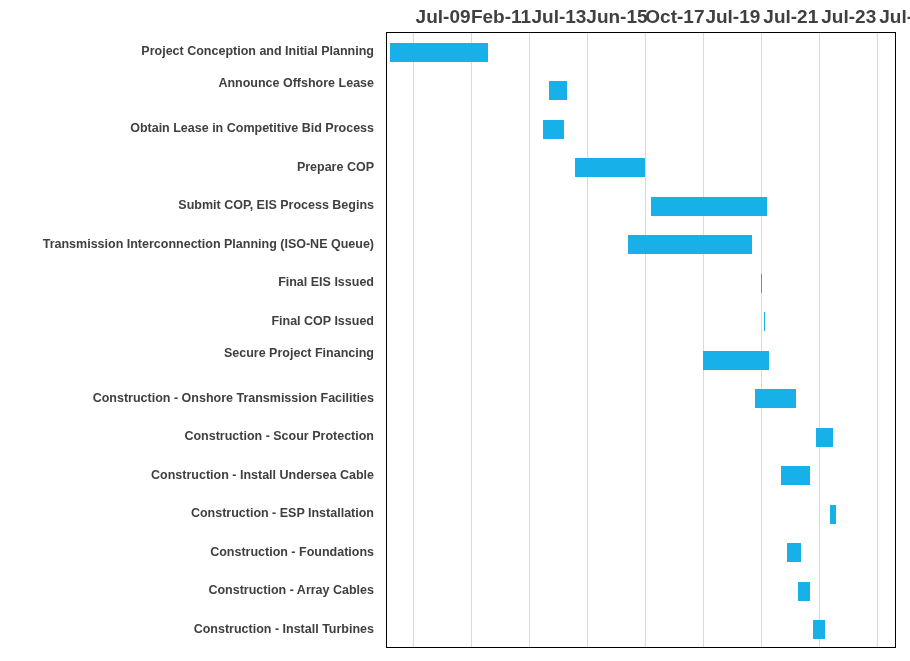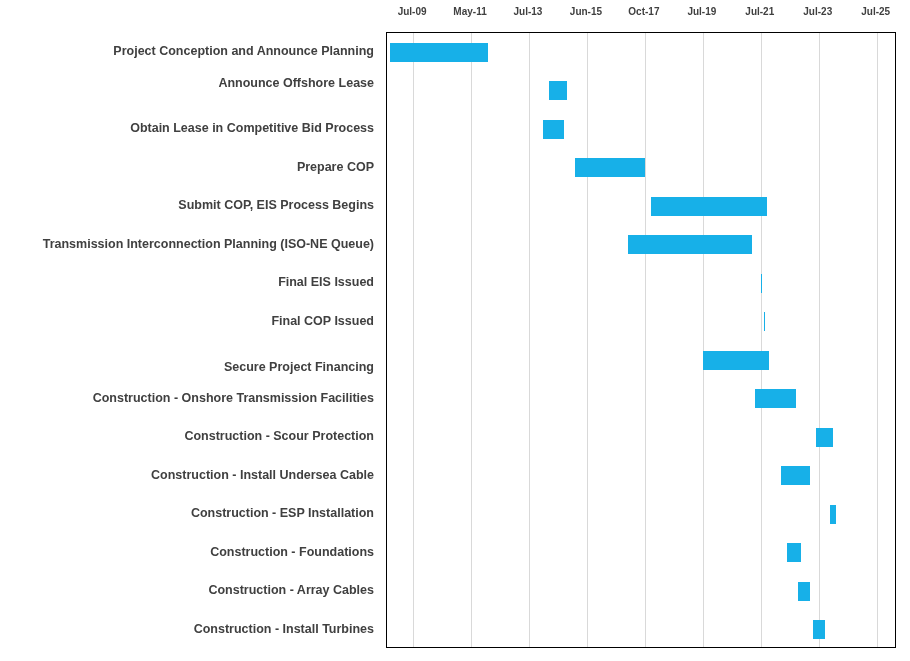--- a/index.html
+++ b/index.html
@@ -24,26 +24,27 @@
   
   .axis-top {
     position: absolute;
     top: 6px;
     left: 0;
     height: 22px;
     width: 910px;
   }
   .tick-label {
     position: absolute;
-    font-size: 10px;
+    font-size: 19px;
     font-weight: bold;
     color: #404040;
     transform: translateX(-50%);
     white-space: nowrap;
     top: 0;
+    margin-left: 31px;
   }
 
   
   .cat-labels {
     position: absolute;
     left: 0;
     top: 0;
     width: 382px;
   }
   .cat-label {
@@ -82,39 +83,39 @@
     width: 1px;
     background: #17b0e8;
   }
 </style>
 </head>
 <body>
 
 <div id="chart-root">
   <div class="axis-top" id="axis-top">
       <div class="tick-label" style="left: 412.08px;">Jul-09</div>
-      <div class="tick-label" style="left: 470.034px;">May-11</div>
+      <div class="tick-label" style="left: 470.034px;">Feb-11</div>
       <div class="tick-label" style="left: 527.989px;">Jul-13</div>
       <div class="tick-label" style="left: 585.943px;">Jun-15</div>
       <div class="tick-label" style="left: 643.898px;">Oct-17</div>
       <div class="tick-label" style="left: 701.852px;">Jul-19</div>
       <div class="tick-label" style="left: 759.807px;">Jul-21</div>
       <div class="tick-label" style="left: 817.761px;">Jul-23</div>
       <div class="tick-label" style="left: 875.716px;">Jul-25</div>
     </div>
   <div class="cat-labels" id="cat-labels">
-      <div class="cat-label" style="top: 51.25px;">Project Conception and Announce Planning</div>
+      <div class="cat-label" style="top: 51.25px;">Project Conception and Initial Planning</div>
       <div class="cat-label" style="top: 83px;">Announce Offshore Lease</div>
       <div class="cat-label" style="top: 128.25px; padding-left: 16px;">Obtain Lease in Competitive Bid Process</div>
       <div class="cat-label" style="top: 166.75px;">Prepare COP</div>
       <div class="cat-label" style="top: 205.25px; margin-left: 24px;">Submit COP, EIS Process Begins</div>
       <div class="cat-label" style="top: 243.75px;">Transmission Interconnection Planning (ISO-NE Queue)</div>
       <div class="cat-label" style="top: 282.25px;">Final EIS Issued</div>
       <div class="cat-label" style="top: 320.75px;">Final COP Issued</div>
-      <div class="cat-label" style="top: 367px;">Secure Project Financing</div>
+      <div class="cat-label" style="top: 353px;">Secure Project Financing</div>
       <div class="cat-label" style="top: 397.75px;">Construction - Onshore Transmission Facilities</div>
       <div class="cat-label" style="top: 436.25px; text-align: right;">Construction - Scour Protection</div>
       <div class="cat-label" style="top: 474.75px;">Construction - Install Undersea Cable</div>
       <div class="cat-label" style="top: 513.25px;">Construction - ESP Installation</div>
       <div class="cat-label" style="top: 551.75px;">Construction - Foundations</div>
       <div class="cat-label" style="top: 590.25px;">Construction - Array Cables</div>
       <div class="cat-label" style="top: 628.75px;">Construction - Install Turbines</div>
     </div>
   <div class="plot" id="plot" style="left: 386px; top: 32px; width: 510px; height: 616px;">
       <div class="gridline" style="left: 26.0795px;"></div>

